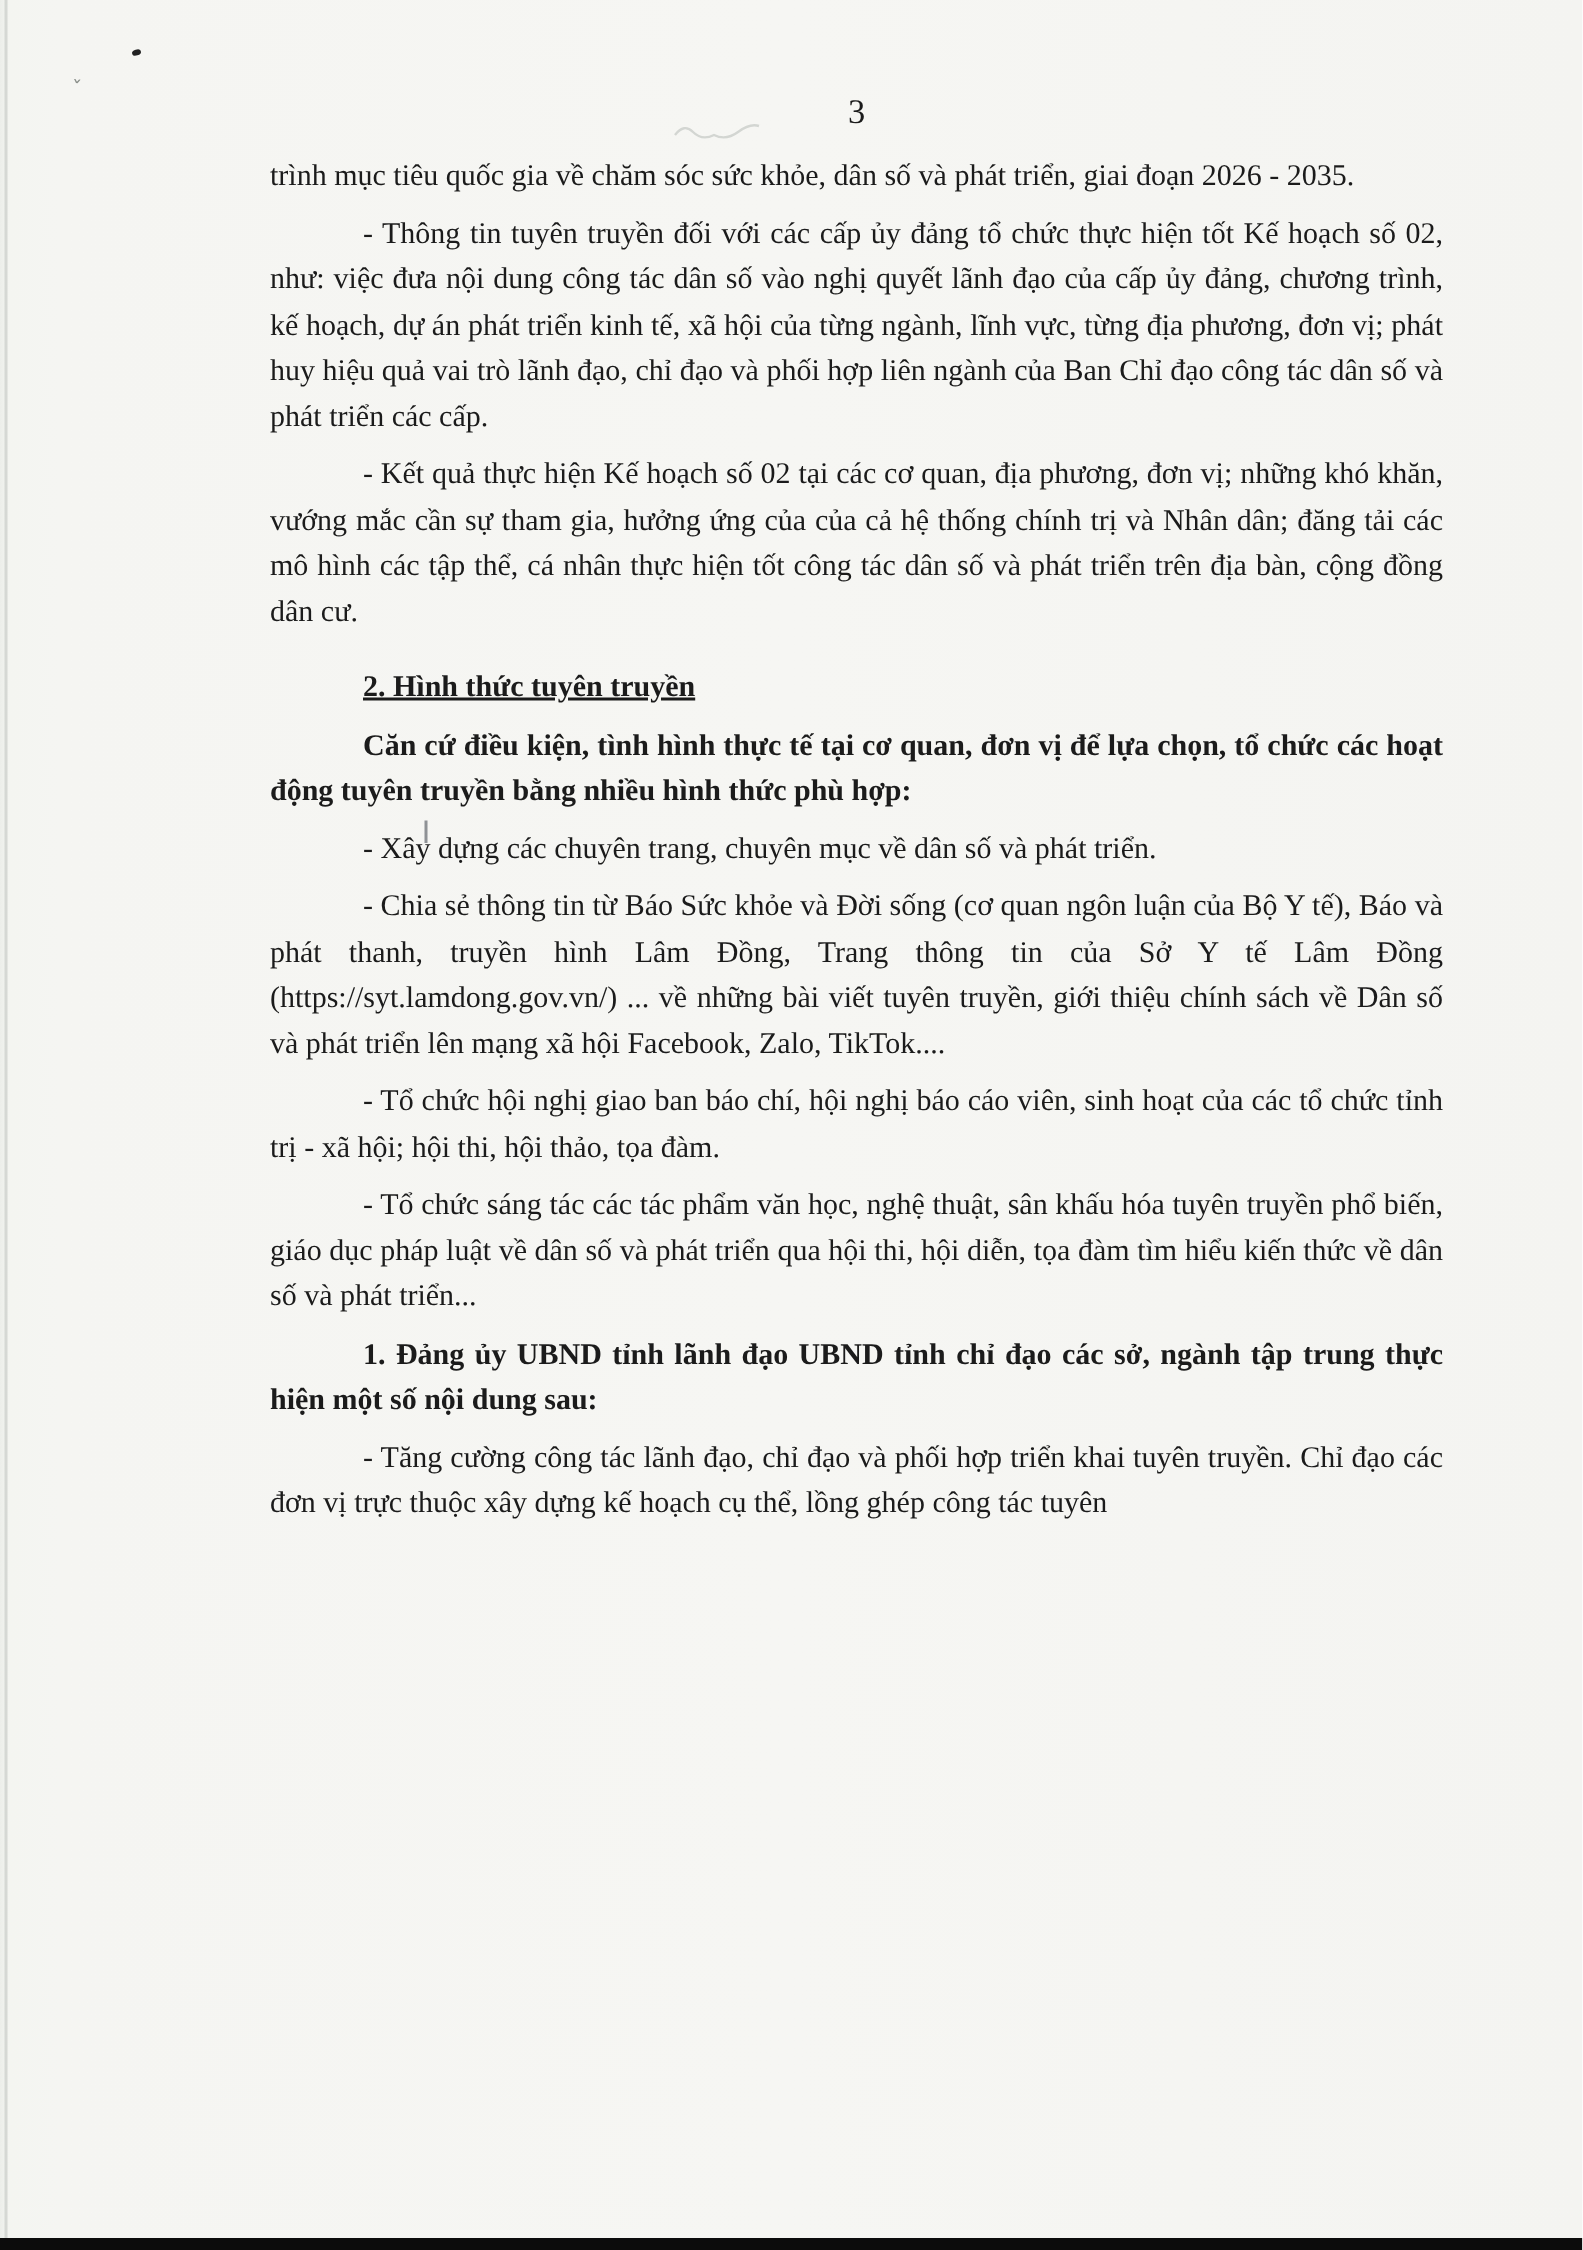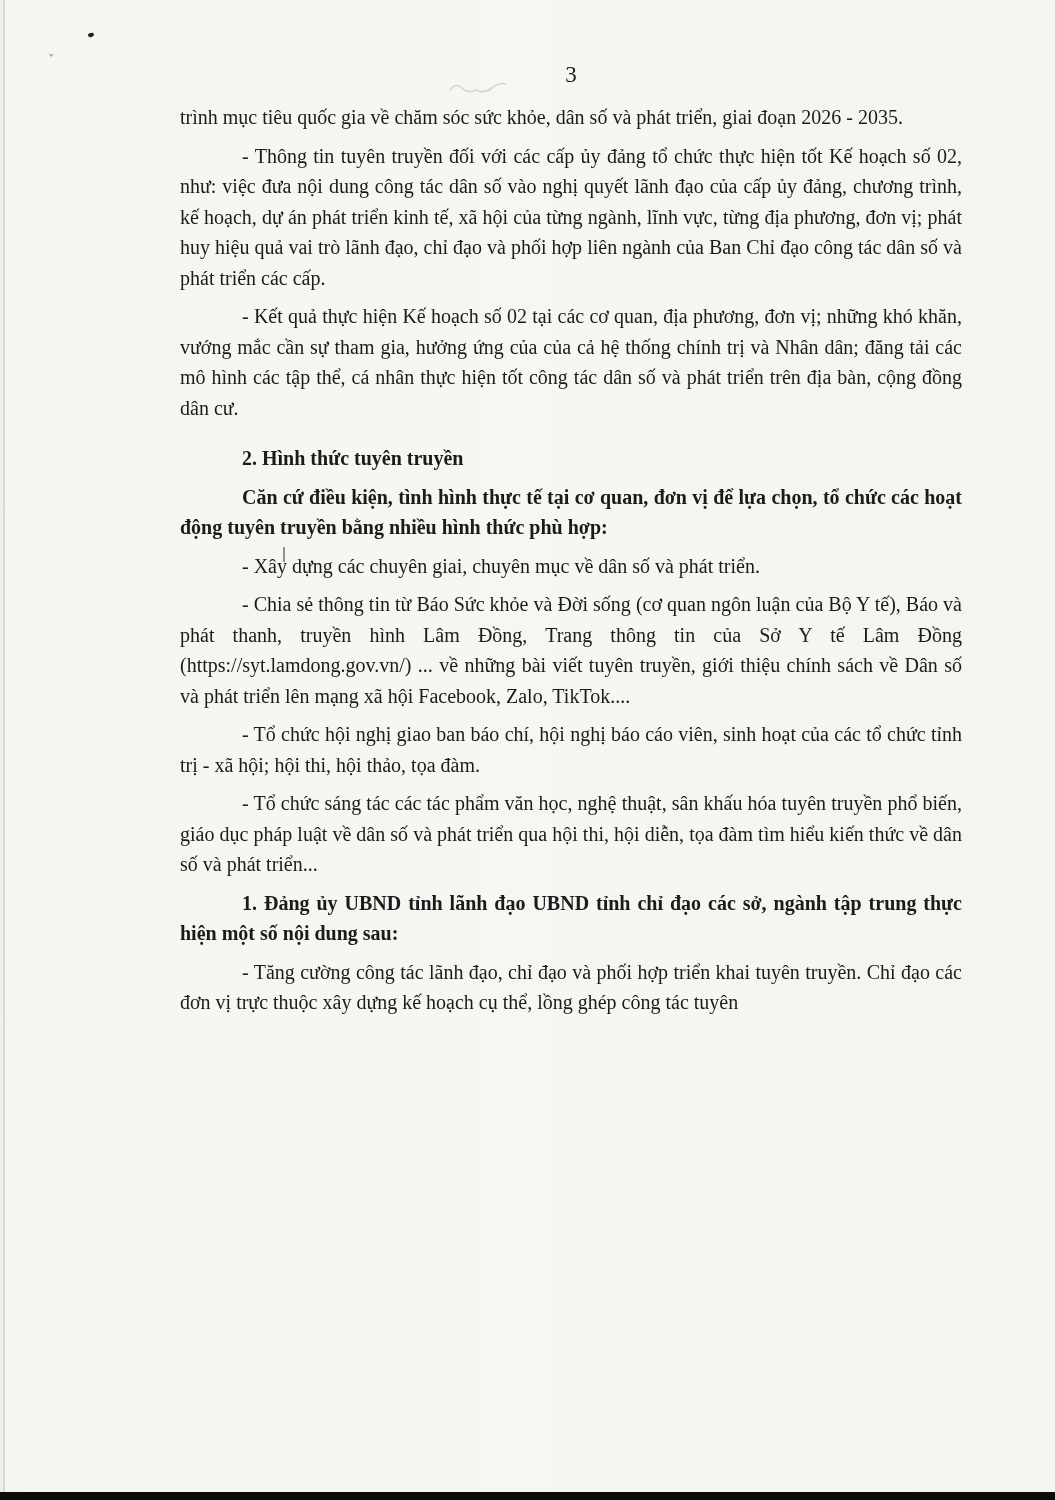--- a/index.html
+++ b/index.html
@@ -47,21 +47,21 @@
     font-size: 20px;
     line-height: 30.5px;
     text-align: justify;
   }
   .content p {
     margin: 0 0 8px 0;
     text-indent: 62px;
   }
   .content p.noindent { text-indent: 0; }
   .content p.bold { font-weight: bold; }
-  .content p.space-above { margin-top: 20px; }
+  .content p.space-above { margin-top: 20px; text-decoration: underline; }
   
   .ink-dot {
     position: absolute;
     left: 88px; top: 33px;
     width: 6px; height: 4px;
     background: #222;
     border-radius: 50% / 45%;
     transform: rotate(-18deg);
   }
   .pen-tick {
@@ -99,21 +99,21 @@
   <div class="vline-artifact"></div>
 
   <div class="page-number">3</div>
 
   <div class="content">
     <p class="noindent">trình mục tiêu quốc gia về chăm sóc sức khỏe, dân số và phát triển, giai đoạn 2026 - 2035.</p>
     <p>- Thông tin tuyên truyền đối với các cấp ủy đảng tổ chức thực hiện tốt Kế hoạch số 02, như: việc đưa nội dung công tác dân số vào nghị quyết lãnh đạo của cấp ủy đảng, chương trình, kế hoạch, dự án phát triển kinh tế, xã hội của từng ngành, lĩnh vực, từng địa phương, đơn vị; phát huy hiệu quả vai trò lãnh đạo, chỉ đạo và phối hợp liên ngành của Ban Chỉ đạo công tác dân số và phát triển các cấp.</p>
     <p>- Kết quả thực hiện Kế hoạch số 02 tại các cơ quan, địa phương, đơn vị; những khó khăn, vướng mắc cần sự tham gia, hưởng ứng của của cả hệ thống chính trị và Nhân dân; đăng tải các mô hình các tập thể, cá nhân thực hiện tốt công tác dân số và phát triển trên địa bàn, cộng đồng dân cư.</p>
     <p class="bold space-above">2. Hình thức tuyên truyền</p>
     <p class="bold">Căn cứ điều kiện, tình hình thực tế tại cơ quan, đơn vị để lựa chọn, tổ chức các hoạt động tuyên truyền bằng nhiều hình thức phù hợp:</p>
-    <p>- Xây dựng các chuyên giai, chuyên mục về dân số và phát triển.</p>
+    <p>- Xây dựng các chuyên trang, chuyên mục về dân số và phát triển.</p>
     <p>- Chia sẻ thông tin từ Báo Sức khỏe và Đời sống (cơ quan ngôn luận của Bộ Y tế), Báo và phát thanh, truyền hình Lâm Đồng, Trang thông tin của Sở Y tế Lâm Đồng (https://syt.lamdong.gov.vn/) ... về những bài viết tuyên truyền, giới thiệu chính sách về Dân số và phát triển lên mạng xã hội Facebook, Zalo, TikTok....</p>
     <p>- Tổ chức hội nghị giao ban báo chí, hội nghị báo cáo viên, sinh hoạt của các tổ chức tỉnh trị - xã hội; hội thi, hội thảo, tọa đàm.</p>
     <p>- Tổ chức sáng tác các tác phẩm văn học, nghệ thuật, sân khấu hóa tuyên truyền phổ biến, giáo dục pháp luật về dân số và phát triển qua hội thi, hội diễn, tọa đàm tìm hiểu kiến thức về dân số và phát triển...</p>
     <p class="bold">1. Đảng ủy UBND tỉnh lãnh đạo UBND tỉnh chỉ đạo các sở, ngành tập trung thực hiện một số nội dung sau:</p>
     <p>- Tăng cường công tác lãnh đạo, chỉ đạo và phối hợp triển khai tuyên truyền. Chỉ đạo các đơn vị trực thuộc xây dựng kế hoạch cụ thể, lồng ghép công tác tuyên</p>
   </div>
 
   <div class="bottom-scan-edge"></div>
 
 </div>

